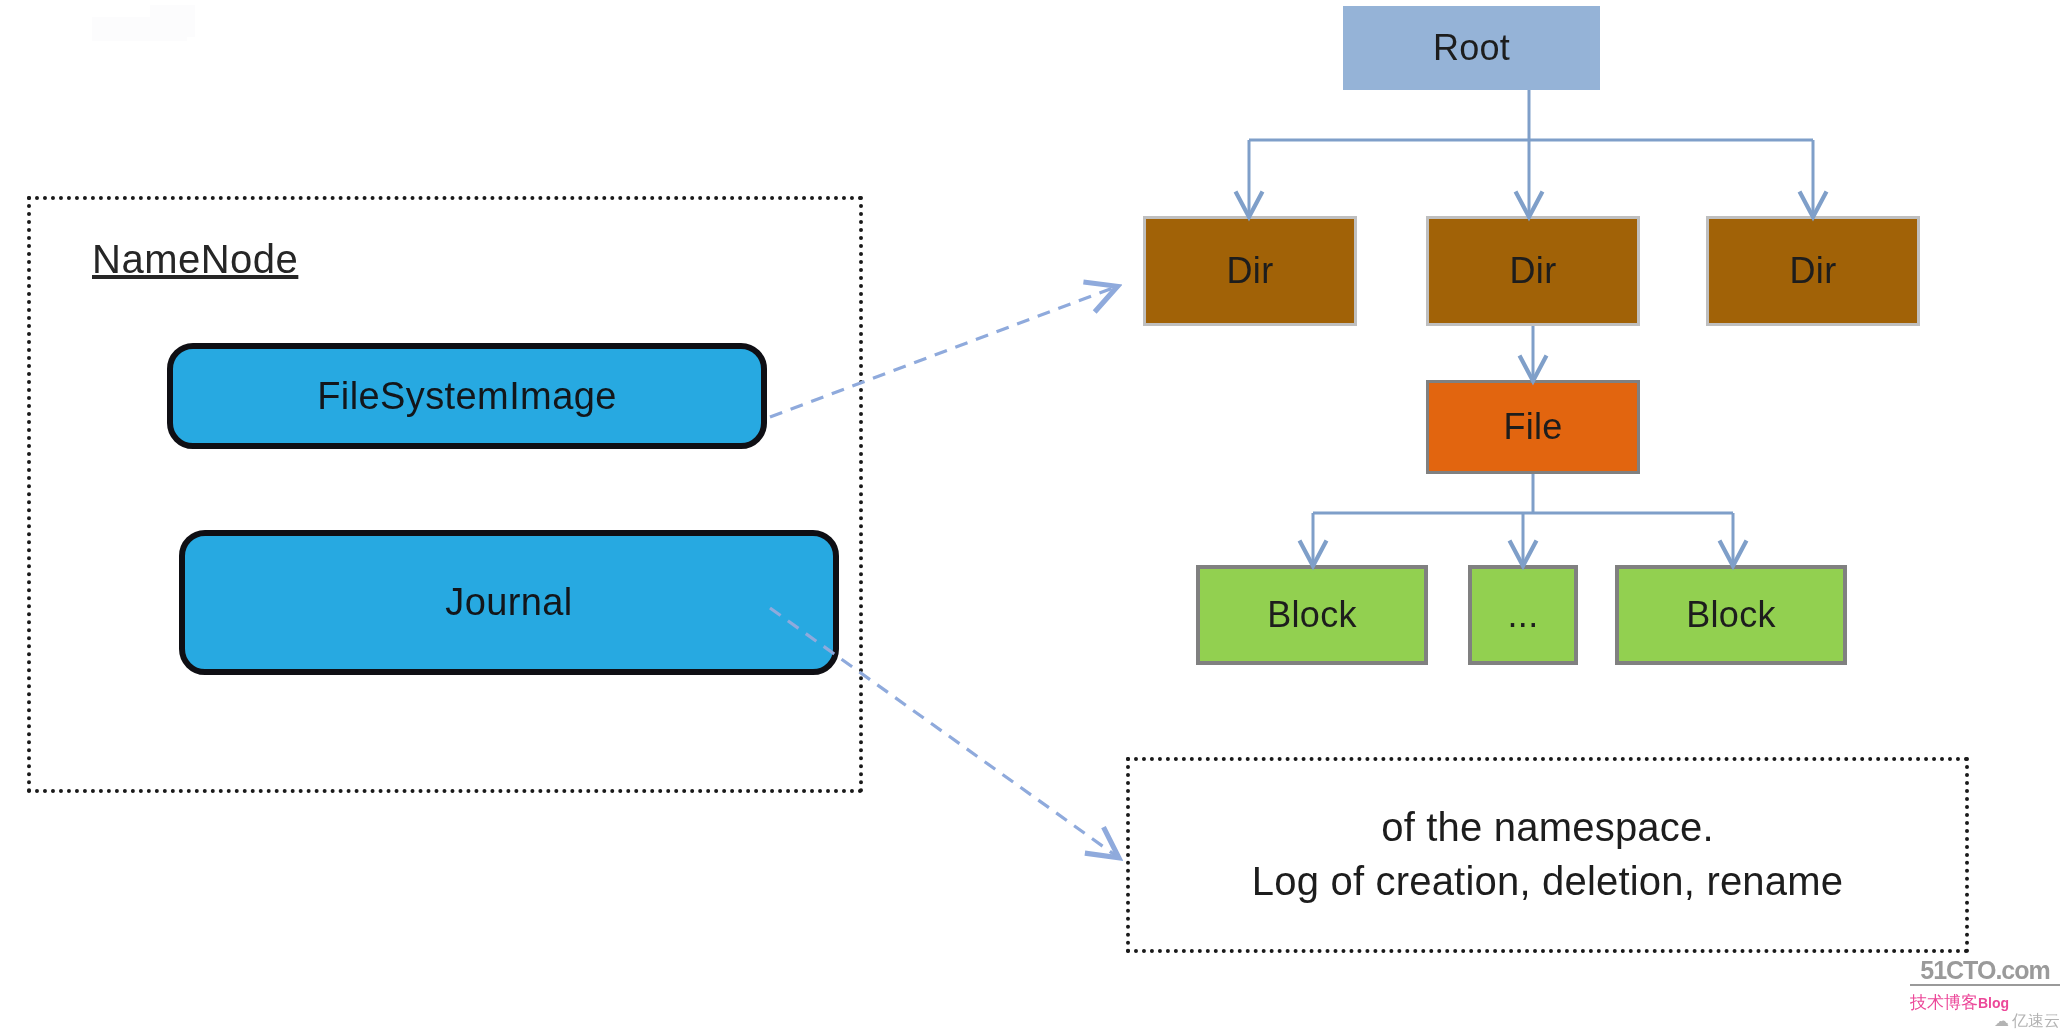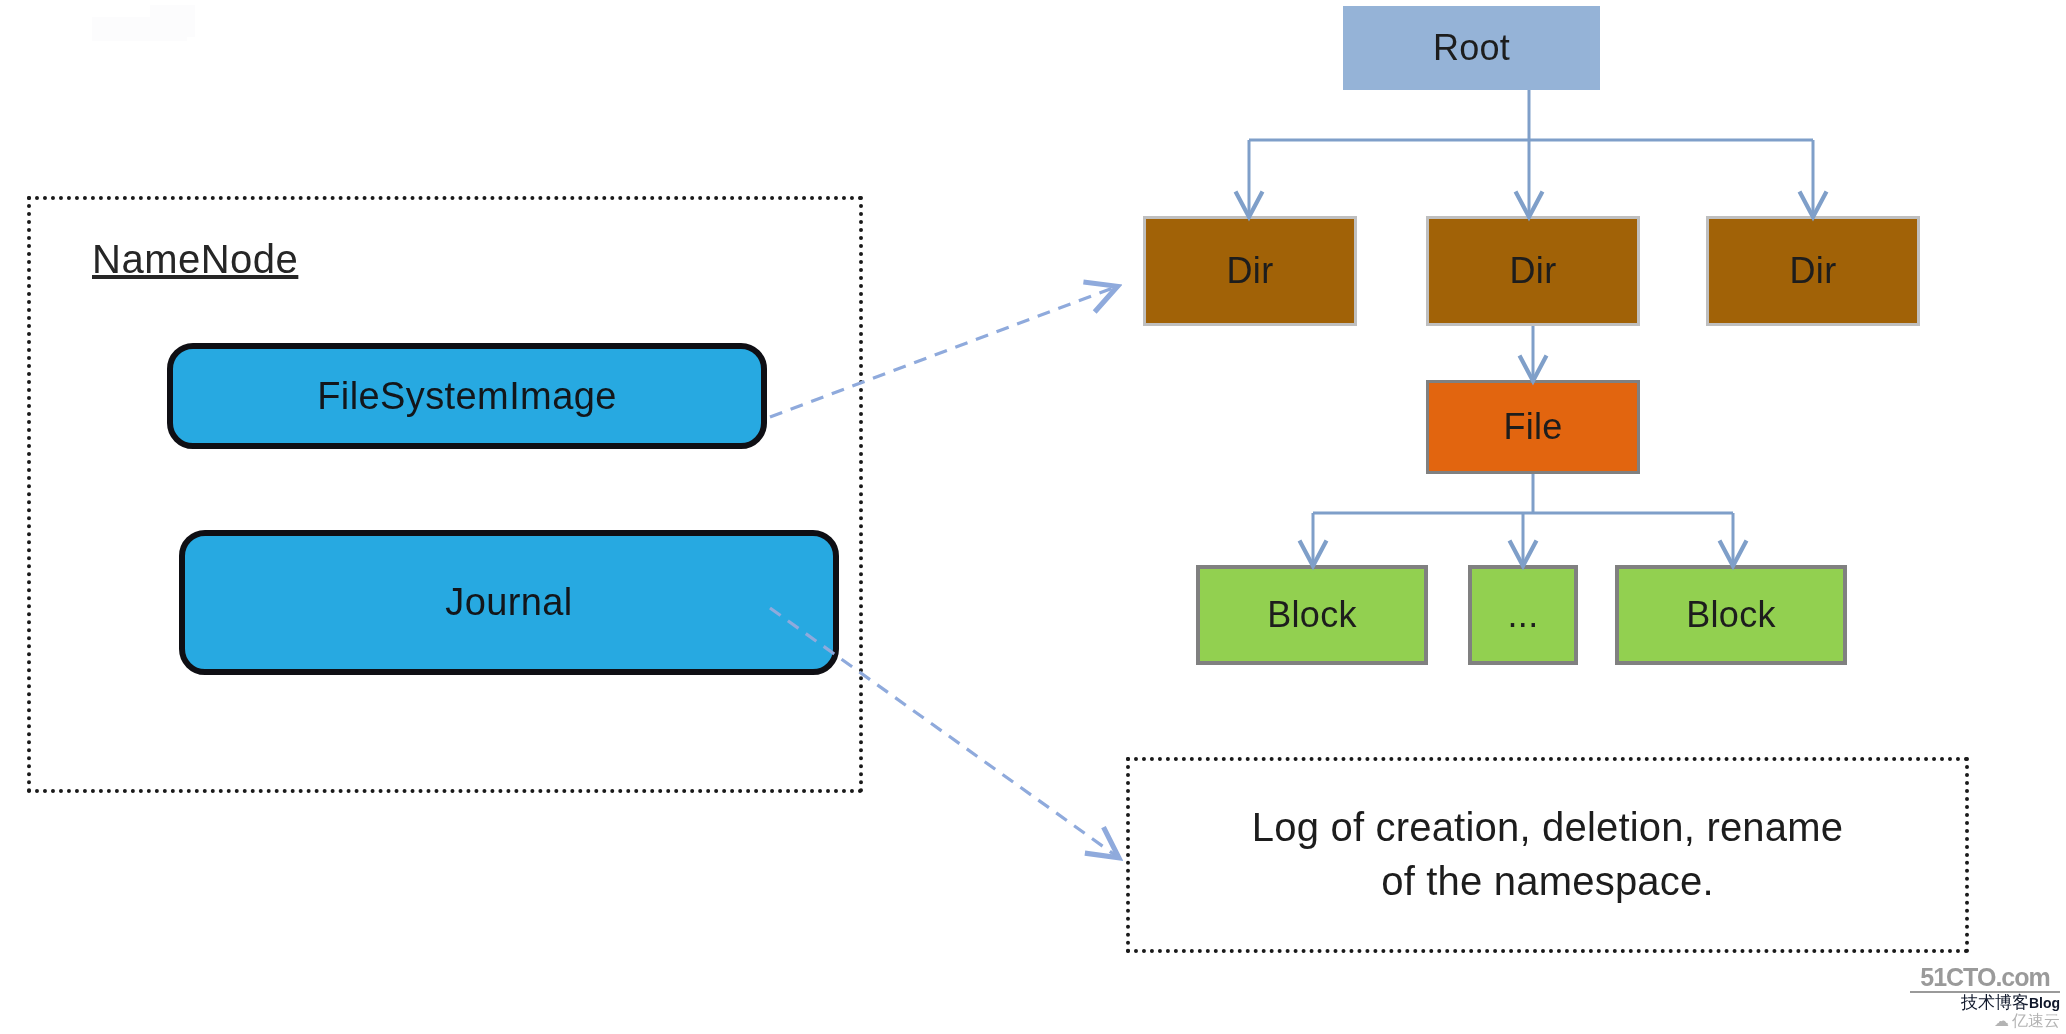--- a/index.html
+++ b/index.html
@@ -120,25 +120,25 @@
     font-size: 25px;
     color: #9a9a9a;
     letter-spacing: -1px;
     line-height: 1;
     border-bottom: 2px solid #9a9a9a;
     padding-bottom: 1px;
   }
   .wm-sub {
     display: flex;
     align-items: baseline;
-    justify-content: flex-end;
+    justify-content: flex-start;
     font-size: 17px;
-    color: #0f172a;
+    color: #ec4899;
     line-height: 1.1;
-    padding-top: 1px;
+    padding-top: 8px;
   }
   .wm-sub .blog {
     font-weight: bold;
     font-size: 14px;
   }
   .wm-bottom {
     display: flex;
     align-items: center;
     justify-content: flex-end;
     gap: 3px;
@@ -179,22 +179,22 @@
 
   <div class="node block" style="left:1196px; top:565px; width:232px; height:100px;">Block</div>
 
   <div class="node block" style="left:1468px; top:565px; width:110px; height:100px;">...</div>
 
   <div class="node block" style="left:1615px; top:565px; width:232px; height:100px;">Block</div>
 
   <div class="dotted-box" style="left:1126px; top:757px; width:843px; height:196px;"></div>
 
   <div class="log-text" style="left:1126px; top:800px; width:843px;">
+    <div>of the namespace.</div>
     <div>Log of creation, deletion, rename</div>
-    <div>of the namespace.</div>
   </div>
 
   <svg class="overlay" viewBox="0 0 2066 1034" xmlns="http://www.w3.org/2000/svg">
     <defs>
       <marker id="arrowSolid" markerWidth="11" markerHeight="11" refX="8.5" refY="5.5" orient="auto" markerUnits="strokeWidth">
         <path d="M1,1 L9.5,5.5 L1,10" fill="none" stroke="#7f9fc9" stroke-width="1.4"></path>
       </marker>
       <marker id="arrowDashed" markerWidth="12" markerHeight="12" refX="9" refY="6" orient="auto" markerUnits="strokeWidth">
         <path d="M1,1 L10.5,6 L1,11" fill="none" stroke="#8faadc" stroke-width="1.6"></path>
       </marker>

